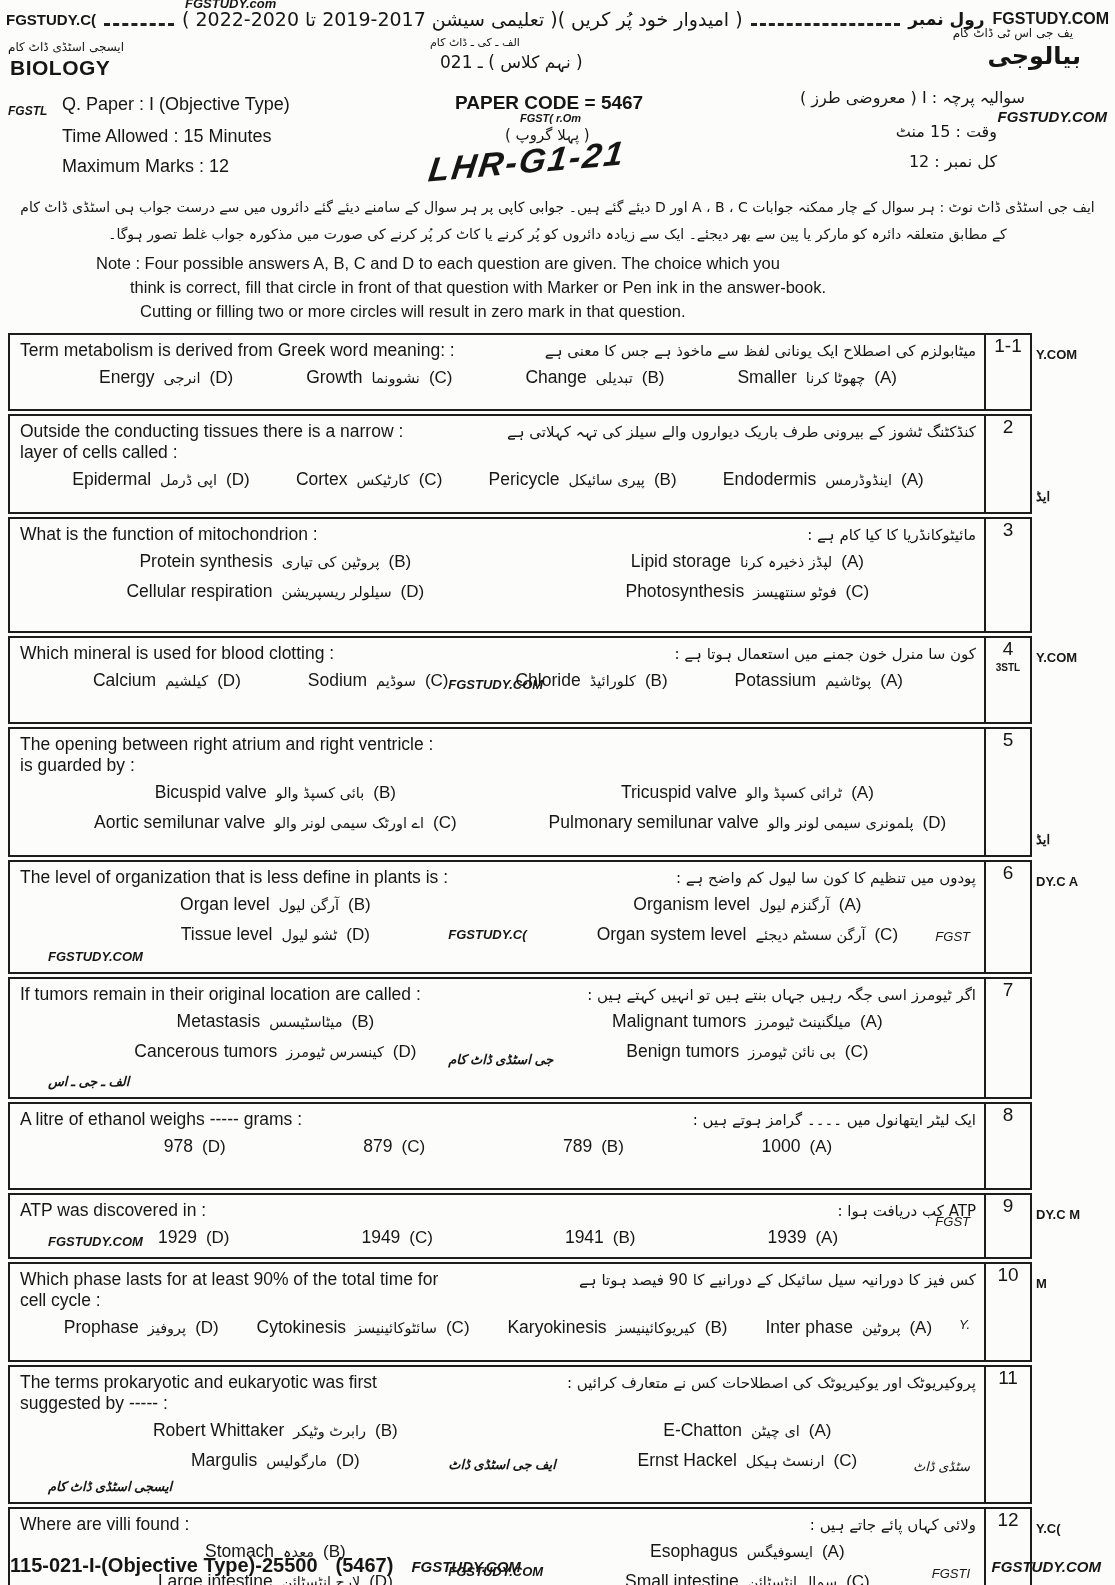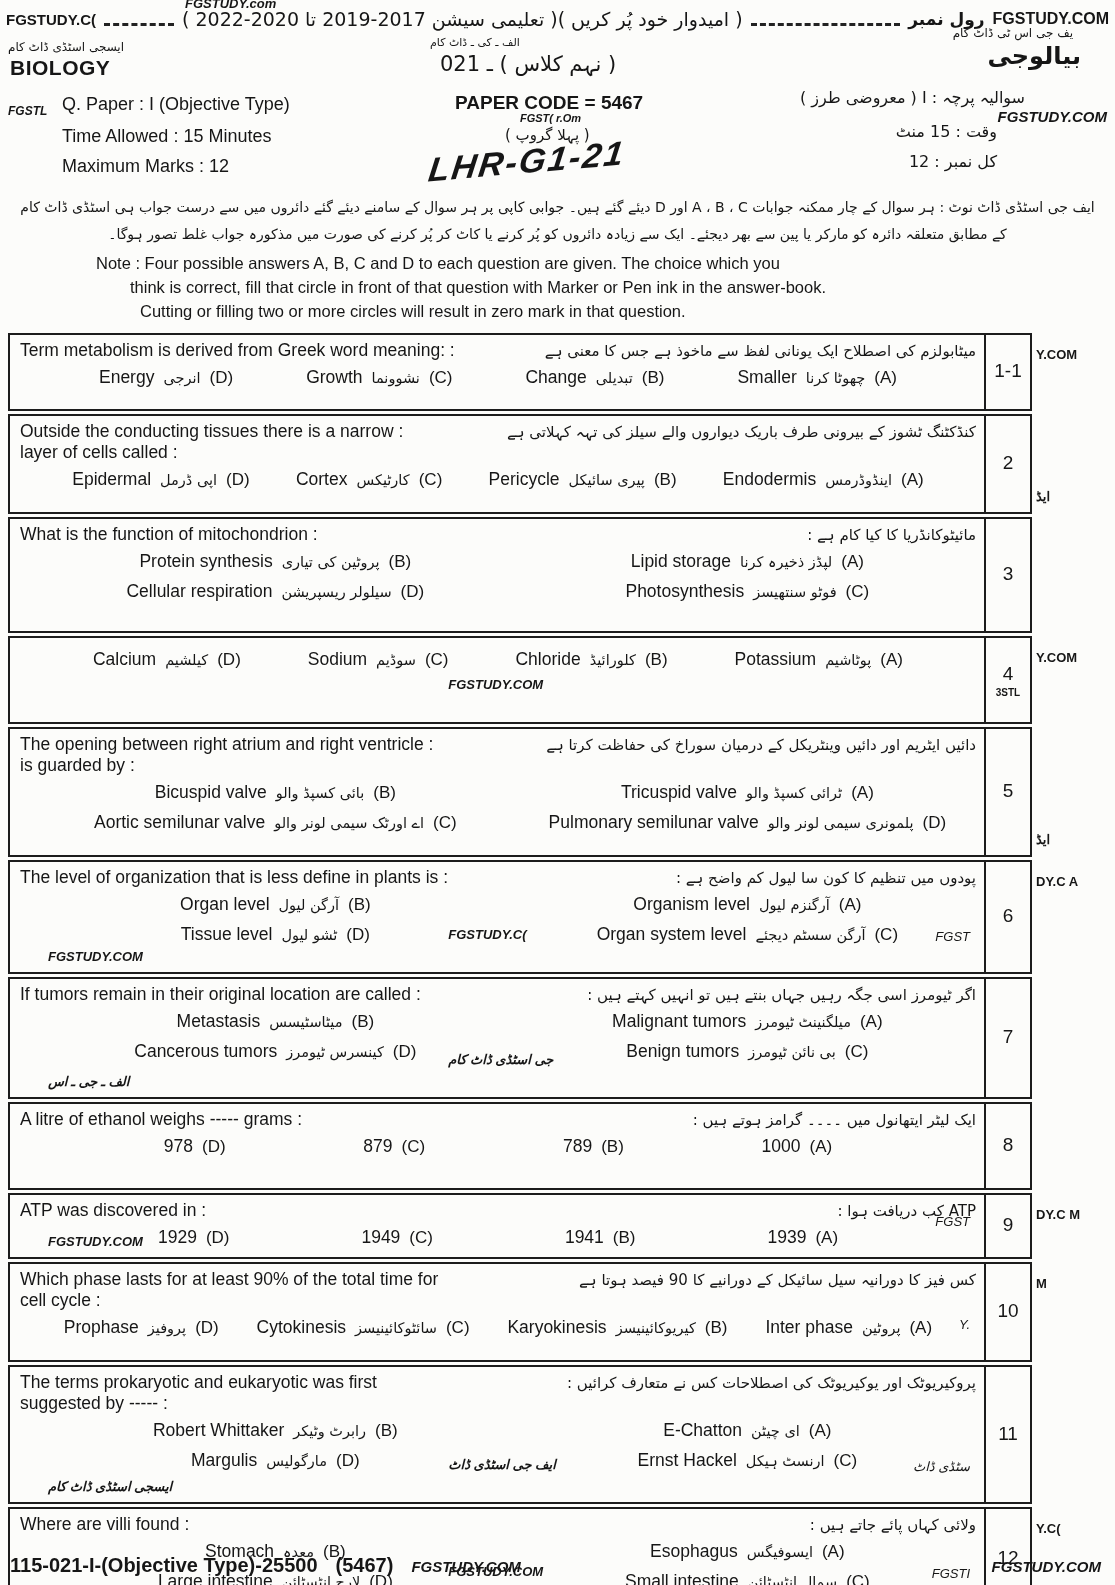--- a/index.html
+++ b/index.html
@@ -13,21 +13,21 @@
   .h-wm-tl{font-weight:bold;font-size:15px;white-space:nowrap;}
   .dash1{width:70px;border-bottom:3px dashed #222;height:11px;}
   .dash2{flex:1;border-bottom:3px dashed #222;height:11px;}
   .h-session{font-size:19px;white-space:nowrap;}
   .h-roll{font-size:17px;font-weight:bold;white-space:nowrap;}
   .h-wm-tr{font-weight:bold;font-size:16px;white-space:nowrap;}
   .h-wm-top{position:absolute;left:185px;top:-4px;font-size:13px;font-weight:bold;}
   .h-site-left{position:absolute;left:8px;top:40px;font-size:12px;}
   .h-biology-en{position:absolute;left:10px;top:56px;font-size:21px;font-weight:bold;letter-spacing:.5px;}
   .h-class-small{position:absolute;left:430px;top:36px;font-size:11px;}
-  .h-class-line{position:absolute;left:440px;top:52px;font-size:21px;}
+  .h-class-line{position:absolute;left:440px;top:52px;font-size:17px;}
   .h-site-right{position:absolute;right:42px;top:26px;font-size:12px;}
   .h-subject-ur{position:absolute;right:34px;top:42px;font-size:24px;font-weight:bold;}
   .h-qpaper-wm{position:absolute;left:8px;top:104px;font-size:12px;}
   .h-qpaper{position:absolute;left:62px;top:94px;font-size:18px;}
   .h-papercode{position:absolute;left:455px;top:92px;font-size:19px;font-weight:bold;}
   .h-qpaper-ur{position:absolute;right:90px;top:88px;font-size:16px;}
   .h-time{position:absolute;left:62px;top:126px;font-size:18px;}
   .h-group-wm{position:absolute;left:520px;top:112px;font-size:11px;}
   .h-group-ur{position:absolute;left:505px;top:126px;font-size:15px;}
   .h-wm-mid-r{position:absolute;right:8px;top:108px;font-size:15px;}
@@ -49,21 +49,21 @@
   .q-en2{font-size:17.5px;}
   .q-ur{font-size:15px;text-align:right;white-space:nowrap;padding-top:2px;}
   .opts{margin-top:6px;font-size:17.5px;}
   .opts.inline{display:flex;justify-content:space-evenly;flex-wrap:wrap;gap:20px 14px;padding:0 20px;}
   .opts.grid2{display:grid;grid-template-columns:1.12fr 1fr;row-gap:9px;padding:0 6px;}
   .opt{display:inline-flex;align-items:baseline;gap:9px;white-space:nowrap;}
   .opts.grid2 .opt{justify-content:center;}
   .opt-ur{font-size:14.5px;}
   .opt-letter{font-size:17px;}
   .qnum{width:44px;border-left:2.5px solid #1c1c1c;display:flex;flex-direction:column;align-items:center;
-        font-size:19px;gap:2px;justify-content:center;}
+        font-size:19px;gap:2px;}
   .numsub{font-size:10px;font-weight:bold;}
   .wm-a{position:absolute;left:38px;bottom:8px;font-size:13px;font-weight:bold;font-style:italic;}
   .wm-b{position:absolute;left:45%;bottom:30px;font-size:13px;font-weight:bold;font-style:italic;}
   .wm-c{position:absolute;right:14px;bottom:28px;font-size:13px;font-weight:normal;font-style:italic;}
   .wm-margin{position:absolute;right:-84px;top:12px;width:78px;font-size:13px;font-weight:bold;}
   .wm-margin.low{top:auto;bottom:8px;}
   
   .footer{position:absolute;left:10px;right:14px;bottom:8px;display:flex;align-items:baseline;gap:18px;}
   .f-code{font-size:20px;font-weight:bold;}
   .f-paper{font-size:20px;font-weight:bold;}
@@ -233,20 +233,27 @@
         <span class="wm-c wm"></span>
       </div>
       <div class="qnum">
         <span class="num">3</span>
         <span class="numsub"></span>
       </div>
       <span class="wm-margin"></span>
     </div>
       <div class="qrow" style="min-height: 84px;">
       <div class="qcontent">
+        <div class="qhead">
+          <div>
+            <div class="q-en1">Which mineral is used for blood clotting :</div>
+            <div class="q-en2"></div>
+          </div>
+          <div class="q-ur urdu">کون سا منرل خون جمنے میں استعمال ہوتا ہے :</div>
+        </div>
         <div class="opts inline">
             <span class="opt">
               <span class="opt-en">Calcium</span>
               <span class="opt-ur urdu">کیلشیم</span>
               <span class="opt-letter">(D)</span>
             </span>
             <span class="opt">
               <span class="opt-en">Sodium</span>
               <span class="opt-ur urdu">سوڈیم</span>
               <span class="opt-letter">(C)</span>
@@ -272,21 +279,20 @@
       </div>
       <span class="wm-margin">Y.COM</span>
     </div>
       <div class="qrow" style="min-height: 126px;">
       <div class="qcontent">
         <div class="qhead">
           <div>
             <div class="q-en1">The opening between right atrium and right ventricle :</div>
             <div class="q-en2">is guarded by :</div>
           </div>
-          <div class="q-ur urdu">دائیں ایٹریم اور دائیں وینٹریکل کے درمیان سوراخ کی حفاظت کرتا ہے</div>
         </div>
         <div class="opts grid2">
             <span class="opt">
               <span class="opt-en">Bicuspid valve</span>
               <span class="opt-ur urdu">بائی کسپڈ والو</span>
               <span class="opt-letter">(B)</span>
             </span>
             <span class="opt">
               <span class="opt-en">Tricuspid valve</span>
               <span class="opt-ur urdu">ٹرائی کسپڈ والو</span>

